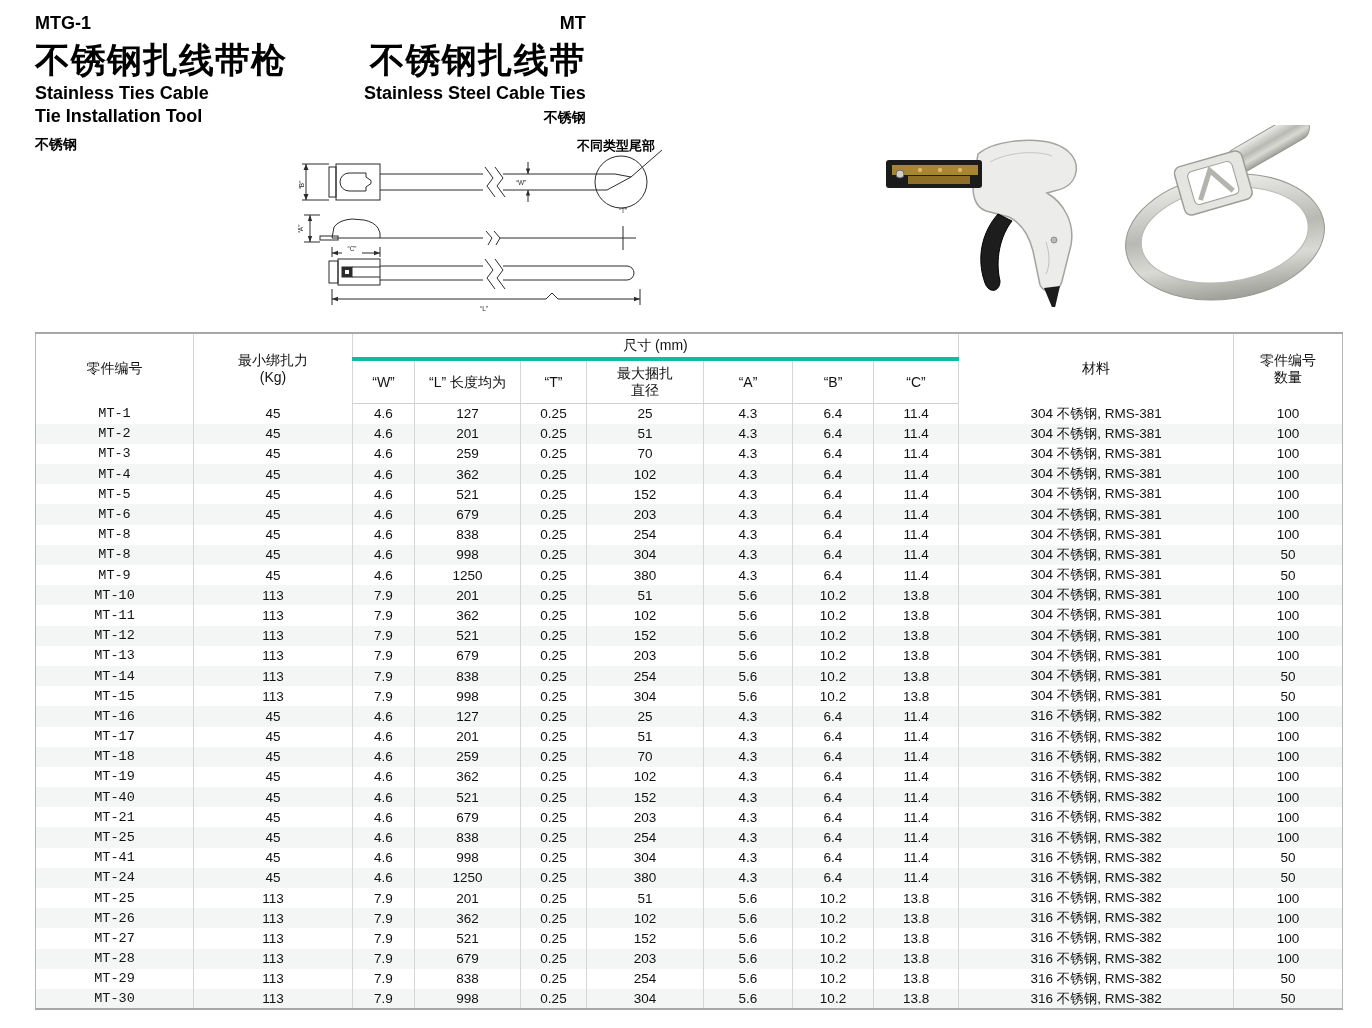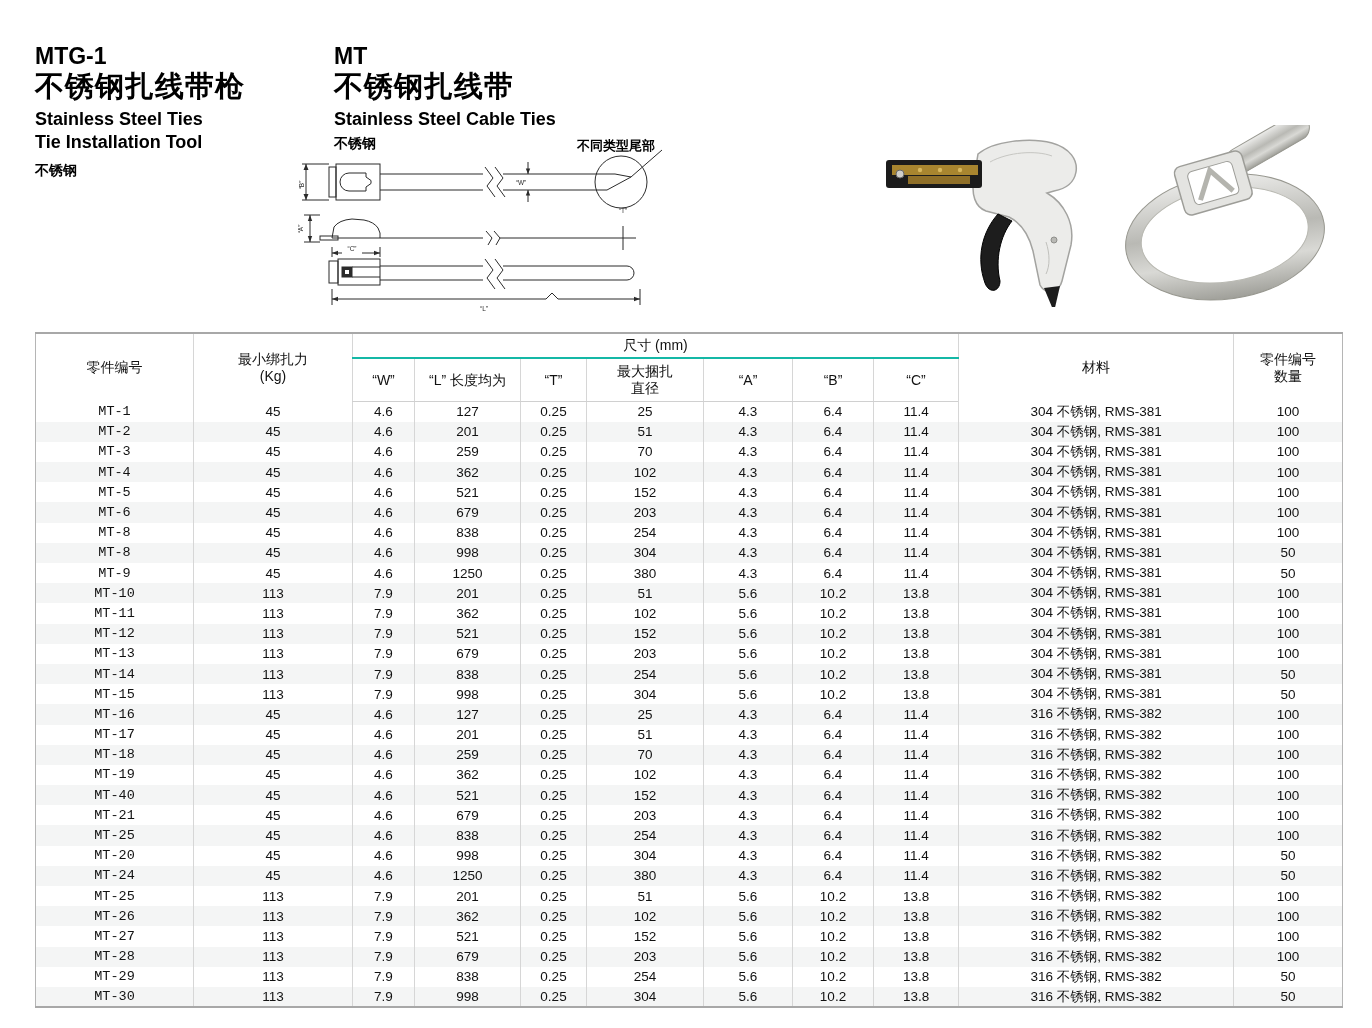--- a/index.html
+++ b/index.html
@@ -4,62 +4,62 @@
 <style>
   html,body{margin:0;padding:0;}
   body{
     width:1372px;height:1028px;background:#ffffff;overflow:hidden;
     font-family:"Liberation Sans","DejaVu Sans",sans-serif;color:#111;
     position:relative;
   }
   .abs{position:absolute;}
   
   .hblock{position:absolute;color:#000;}
-  .model{font-size:23px;font-weight:bold;line-height:19px;margin-top:33px;}
-  .title-cn{font-size:29px;font-weight:bold;line-height:34px;margin-top:3px;letter-spacing:1px;}
+  .model{font-size:18px;font-weight:bold;line-height:19px;}
+  .title-cn{font-size:35px;font-weight:bold;line-height:34px;margin-top:10px;letter-spacing:1px;}
   .sub-en{font-size:18px;font-weight:bold;line-height:23px;margin-top:5px;}
   .mat-cn{font-size:14px;font-weight:bold;margin-top:8px;}
   .mat-cn.tight{margin-top:4px;}
   
   table.spec{
     position:absolute;left:35px;top:332px;width:1307px;
     border-collapse:collapse;table-layout:fixed;
     font-size:13.5px;color:#111;
     border-top:2px solid #a8a8a8;border-bottom:2px solid #a8a8a8;
     border-left:1px solid #b5b5b5;border-right:1px solid #b5b5b5;
   }
   .spec th{font-weight:normal;font-size:14px;line-height:17px;}
   .spec th,.spec td{text-align:center;vertical-align:middle;padding:0;overflow:hidden;white-space:nowrap;}
   .spec th{border-left:1px solid #d6d6d6;}
   .spec td{border-left:1px solid #d6d6d6;}
   .spec tr.h1 th:first-child{border-left:none;}
   .spec tbody td:first-child{border-left:none;font-family:Liberation Mono, monospace;}
   .spec tr.h1 th{height:23px;}
   .spec tr.h2 th{height:42px;border-bottom:1px solid #d0d0d0;}
-  .spec th.dim-group{border-bottom:2px solid #14b8a6;}
+  .spec th.dim-group{border-bottom:4px solid #14b8a6;}
   .spec tbody tr{height:20.2px;}
   .spec tbody tr:nth-child(even){background:#f4f5f5;}
   
   svg text{font-family:"Liberation Sans","DejaVu Sans",sans-serif;}
   .lineart{stroke:#2b2b2b;stroke-width:1;fill:none;}
 </style>
 </head>
 <body>
 
 <div class="hblock" style="left:35px;top:14px;">
   <div class="model">MTG-1</div>
   <div class="title-cn">不锈钢扎线带枪</div>
   <div class="sub-en">
-    <div>Stainless Steel Ties</div>
+    <div>Stainless Ties Cable</div>
     <div>Tie Installation Tool</div>
   </div>
   <div class="mat-cn">不锈钢</div>
 </div>
 
-<div class="hblock" style="left:334px;top:14px;">
+<div class="hblock" style="left:364px;top:14px;text-align:right;">
   <div class="model">MT</div>
   <div class="title-cn">不锈钢扎线带</div>
   <div class="sub-en">Stainless Steel Cable Ties</div>
   <div class="mat-cn tight">不锈钢</div>
 </div>
 
 <div class="abs" style="left:296px;top:133px;">
 <svg width="380" height="195" viewBox="0 0 380 195">
 
   <g class="lineart">
@@ -531,21 +531,21 @@
         <td>838</td>
         <td>0.25</td>
         <td>254</td>
         <td>4.3</td>
         <td>6.4</td>
         <td>11.4</td>
         <td>316 不锈钢, RMS-382</td>
         <td>100</td>
       </tr>
       <tr>
-        <td>MT-20</td>
+        <td>MT-41</td>
         <td>45</td>
         <td>4.6</td>
         <td>998</td>
         <td>0.25</td>
         <td>304</td>
         <td>4.3</td>
         <td>6.4</td>
         <td>11.4</td>
         <td>316 不锈钢, RMS-382</td>
         <td>50</td>

